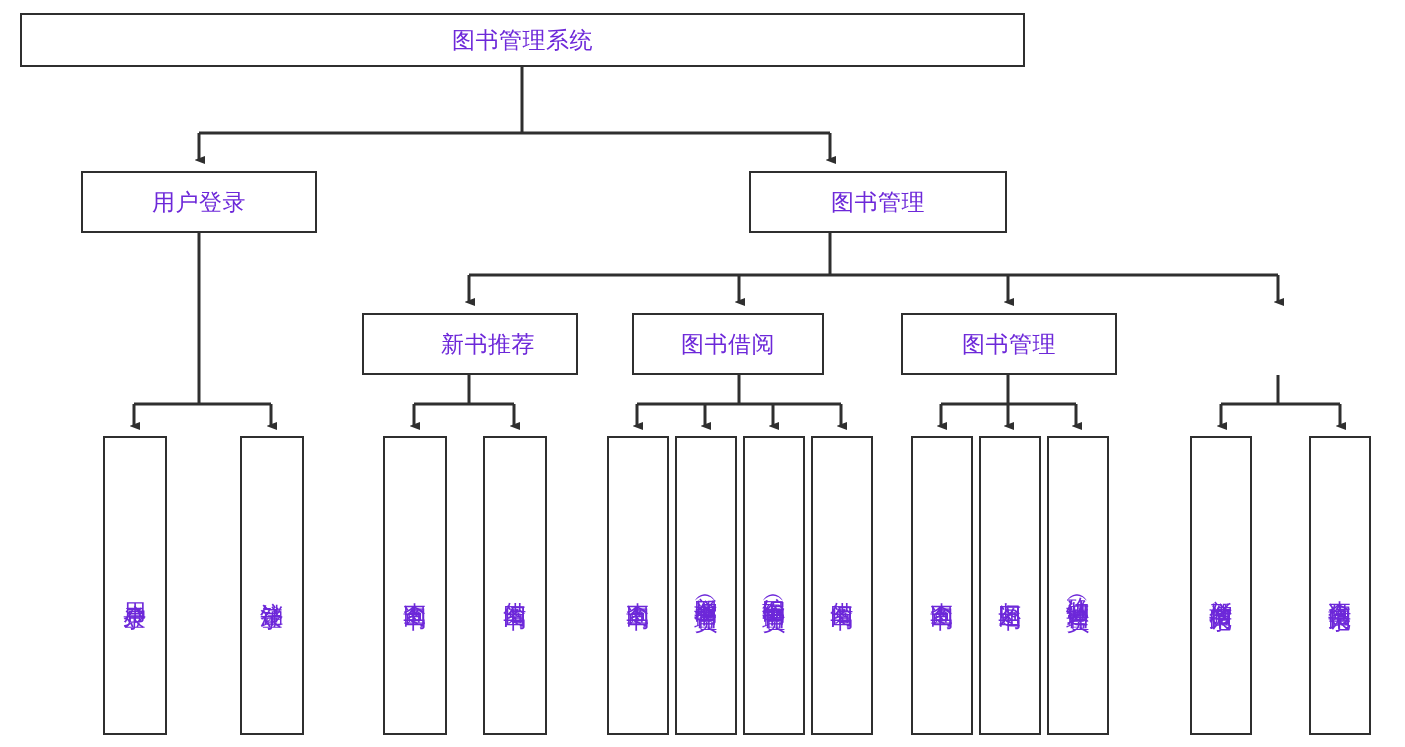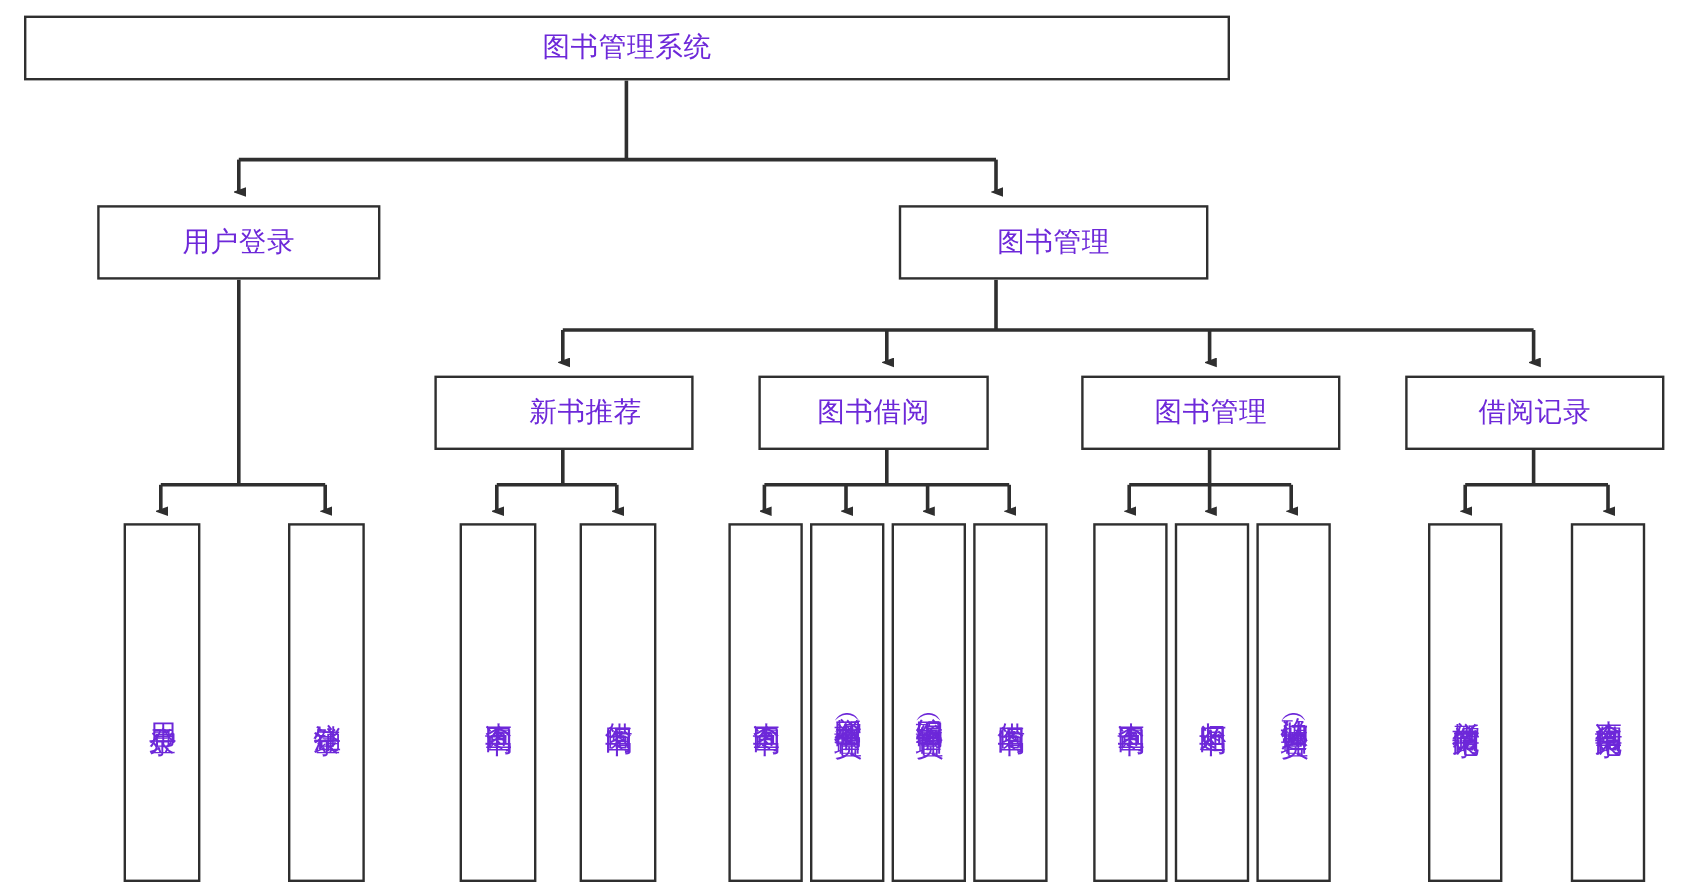--- a/index.html
+++ b/index.html
@@ -141,23 +141,20 @@
   </div>
 
   <div class="node horizontal" style="left:632px; top:313px; width:192px; height:62px;">
     <span class="label">图书借阅</span>
   </div>
 
   <div class="node horizontal" style="left:901px; top:313px; width:216px; height:62px;">
     <span class="label">图书管理</span>
   </div>
 
-  <div class="node horizontal" style="left:1171px; top:313px; width:216px; height:62px;">
-    <span class="label">借阅记录</span>
-  </div>
 
   <div class="node vertical" style="left:103px; top:436px; width:64px; height:299px;">
     <span class="label">用户登录</span>
   </div>
 
   <div class="node vertical" style="left:240px; top:436px; width:64px; height:299px;">
     <span class="label">注销登录</span>
   </div>
 
   <div class="node vertical" style="left:383px; top:436px; width:64px; height:299px;">

